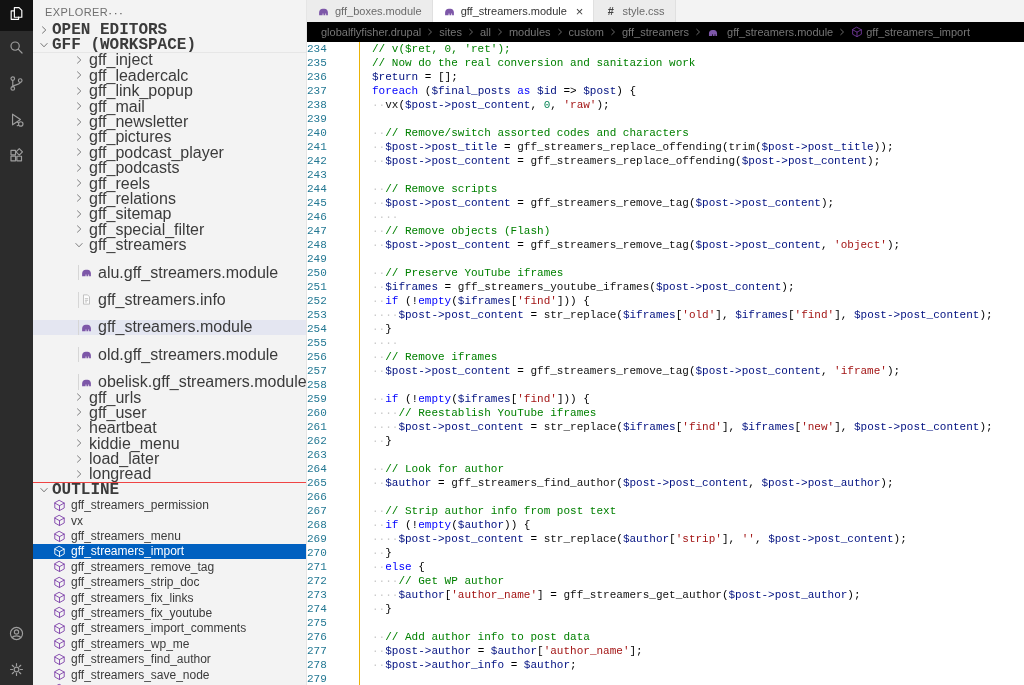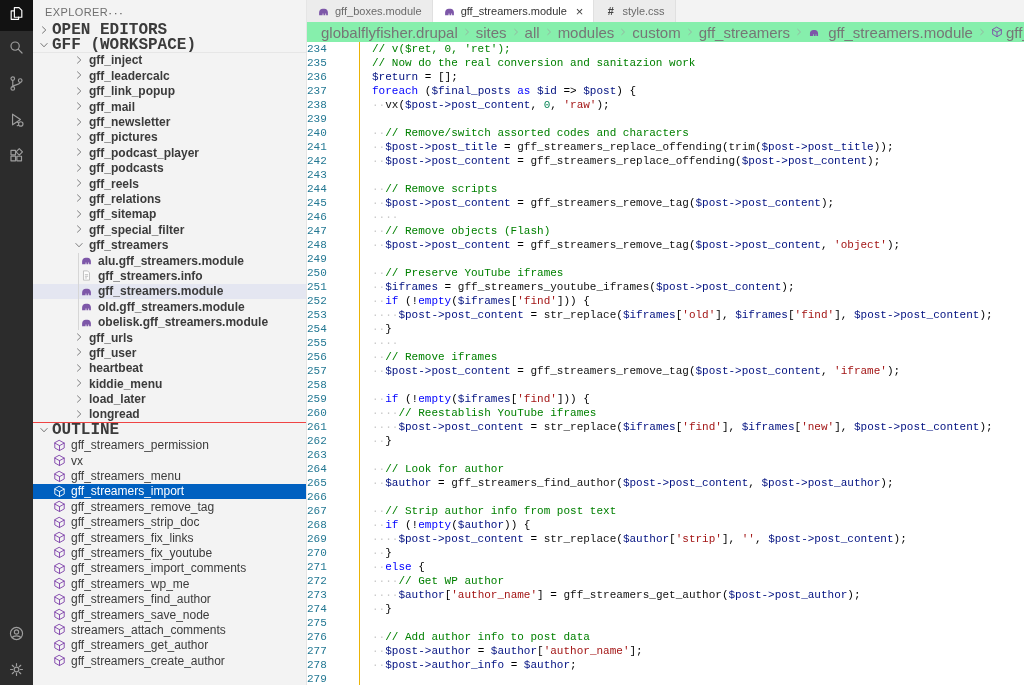--- a/index.html
+++ b/index.html
@@ -23,52 +23,52 @@
   .sb-more { color:#616161; font-size:13px; letter-spacing:1px; cursor:pointer; }
   .sec-row { height:15.4px; flex:none; display:flex; align-items:center; gap:2px; padding-left:5px;
              font-size:16px; font-weight:700; color:#3b3b3b; cursor:pointer;font-family:Liberation Mono, monospace; }
   .sec-row .chev { width:12px; height:12px; color:#5a5a5a; flex:none; }
   .sec-row.ws { border-bottom:1px solid rgba(0,0,0,0.05); }
   .sec-row.outline-h { border-top:1px solid #ef4444; }
   .chev svg { width:12px; height:12px; display:block; }
   .chev.down svg { transform:rotate(90deg); }
 
   .rows { flex:none; }
-  .trow { height:15.4px; display:flex; align-items:center; font-size:12px; color:#3b3b3b;
-          cursor:pointer; white-space:nowrap;font-weight:bold; }
+  .trow { height:15.4px; display:flex; align-items:center; font-size:16px; color:#3b3b3b;
+          cursor:pointer; white-space:nowrap; }
   .trow .chev { width:13px; height:13px; margin-right:3px; color:#646465; flex:none; }
   .trow.folder { padding-left:40px; }
   .trow.file { padding-left:47px; }
   .trow.file.selected { background:#e4e6f1; }
   .ficon { width:13px; height:13px; margin-right:5px; flex:none; display:inline-flex;
            align-items:center; justify-content:center; }
   .ficon svg { width:13px; height:13px; display:block; }
-  .tree-child { position:relative; }
+  .tree-child { position:relative;margin-top:12px; }
   .tree-child::before { content:''; position:absolute; left:45px; top:0; bottom:0; width:1px;
                         background:#d6d6d6; }
 
   .orow { height:15.4px; display:flex; align-items:center; gap:5px; padding-left:20px;
           font-size:12px; color:#3b3b3b; cursor:pointer; white-space:nowrap; }
   .orow .sym { width:13px; height:13px; color:#7c3ea8; flex:none; }
   .orow .sym svg { width:13px; height:13px; display:block; }
   .orow.selected { background:#0060c0; color:#fff; }
   .orow.selected .sym { color:#fff; }
 
   
   .main { flex:1; display:flex; flex-direction:column; min-width:0; }
   .tabbar { height:22px; flex:none; background:#f3f3f3; display:flex; }
   .tab { display:flex; align-items:center; padding:0 10px; font-size:11px; color:#6a6a6a;
          background:#ececec; border-right:1px solid #e0e0e0; cursor:pointer; gap:5px; }
   .tab.active { background:#fff; color:#333; }
   .tab .ficon { margin-right:0; }
   .tab .close { margin-left:4px; font-size:13px; line-height:1; color:#424242; cursor:pointer; }
   .hash { font-weight:700; font-size:11px; color:#444; }
 
-  .breadcrumb { height:20px; flex:none; background:#86efac; display:flex; align-items:center;
-                padding-left:14px; font-size:15px; color:#767676; white-space:nowrap; }
+  .breadcrumb { height:20px; flex:none; background:#000000; display:flex; align-items:center;
+                padding-left:14px; font-size:11px; color:#767676; white-space:nowrap; }
   .crumb { cursor:pointer; display:inline-flex; align-items:center; gap:3px; }
   .bc-sep { margin:0 4px; color:#9a9a9a; width:10px; height:10px; }
   .bc-sep svg { width:10px; height:10px; display:block; }
   .breadcrumb .ficon { width:12px; height:12px; }
   .breadcrumb .sym { width:12px; height:12px; color:#7c3ea8; display:inline-flex; }
   .breadcrumb .sym svg { width:12px; height:12px; }
 
   .editor { flex:1; overflow:hidden; font-family:"Liberation Mono", monospace;
             font-size:11px; line-height:14px; background:#fff; }
   .cline { display:flex; height:14px; white-space:pre; cursor:text; }

